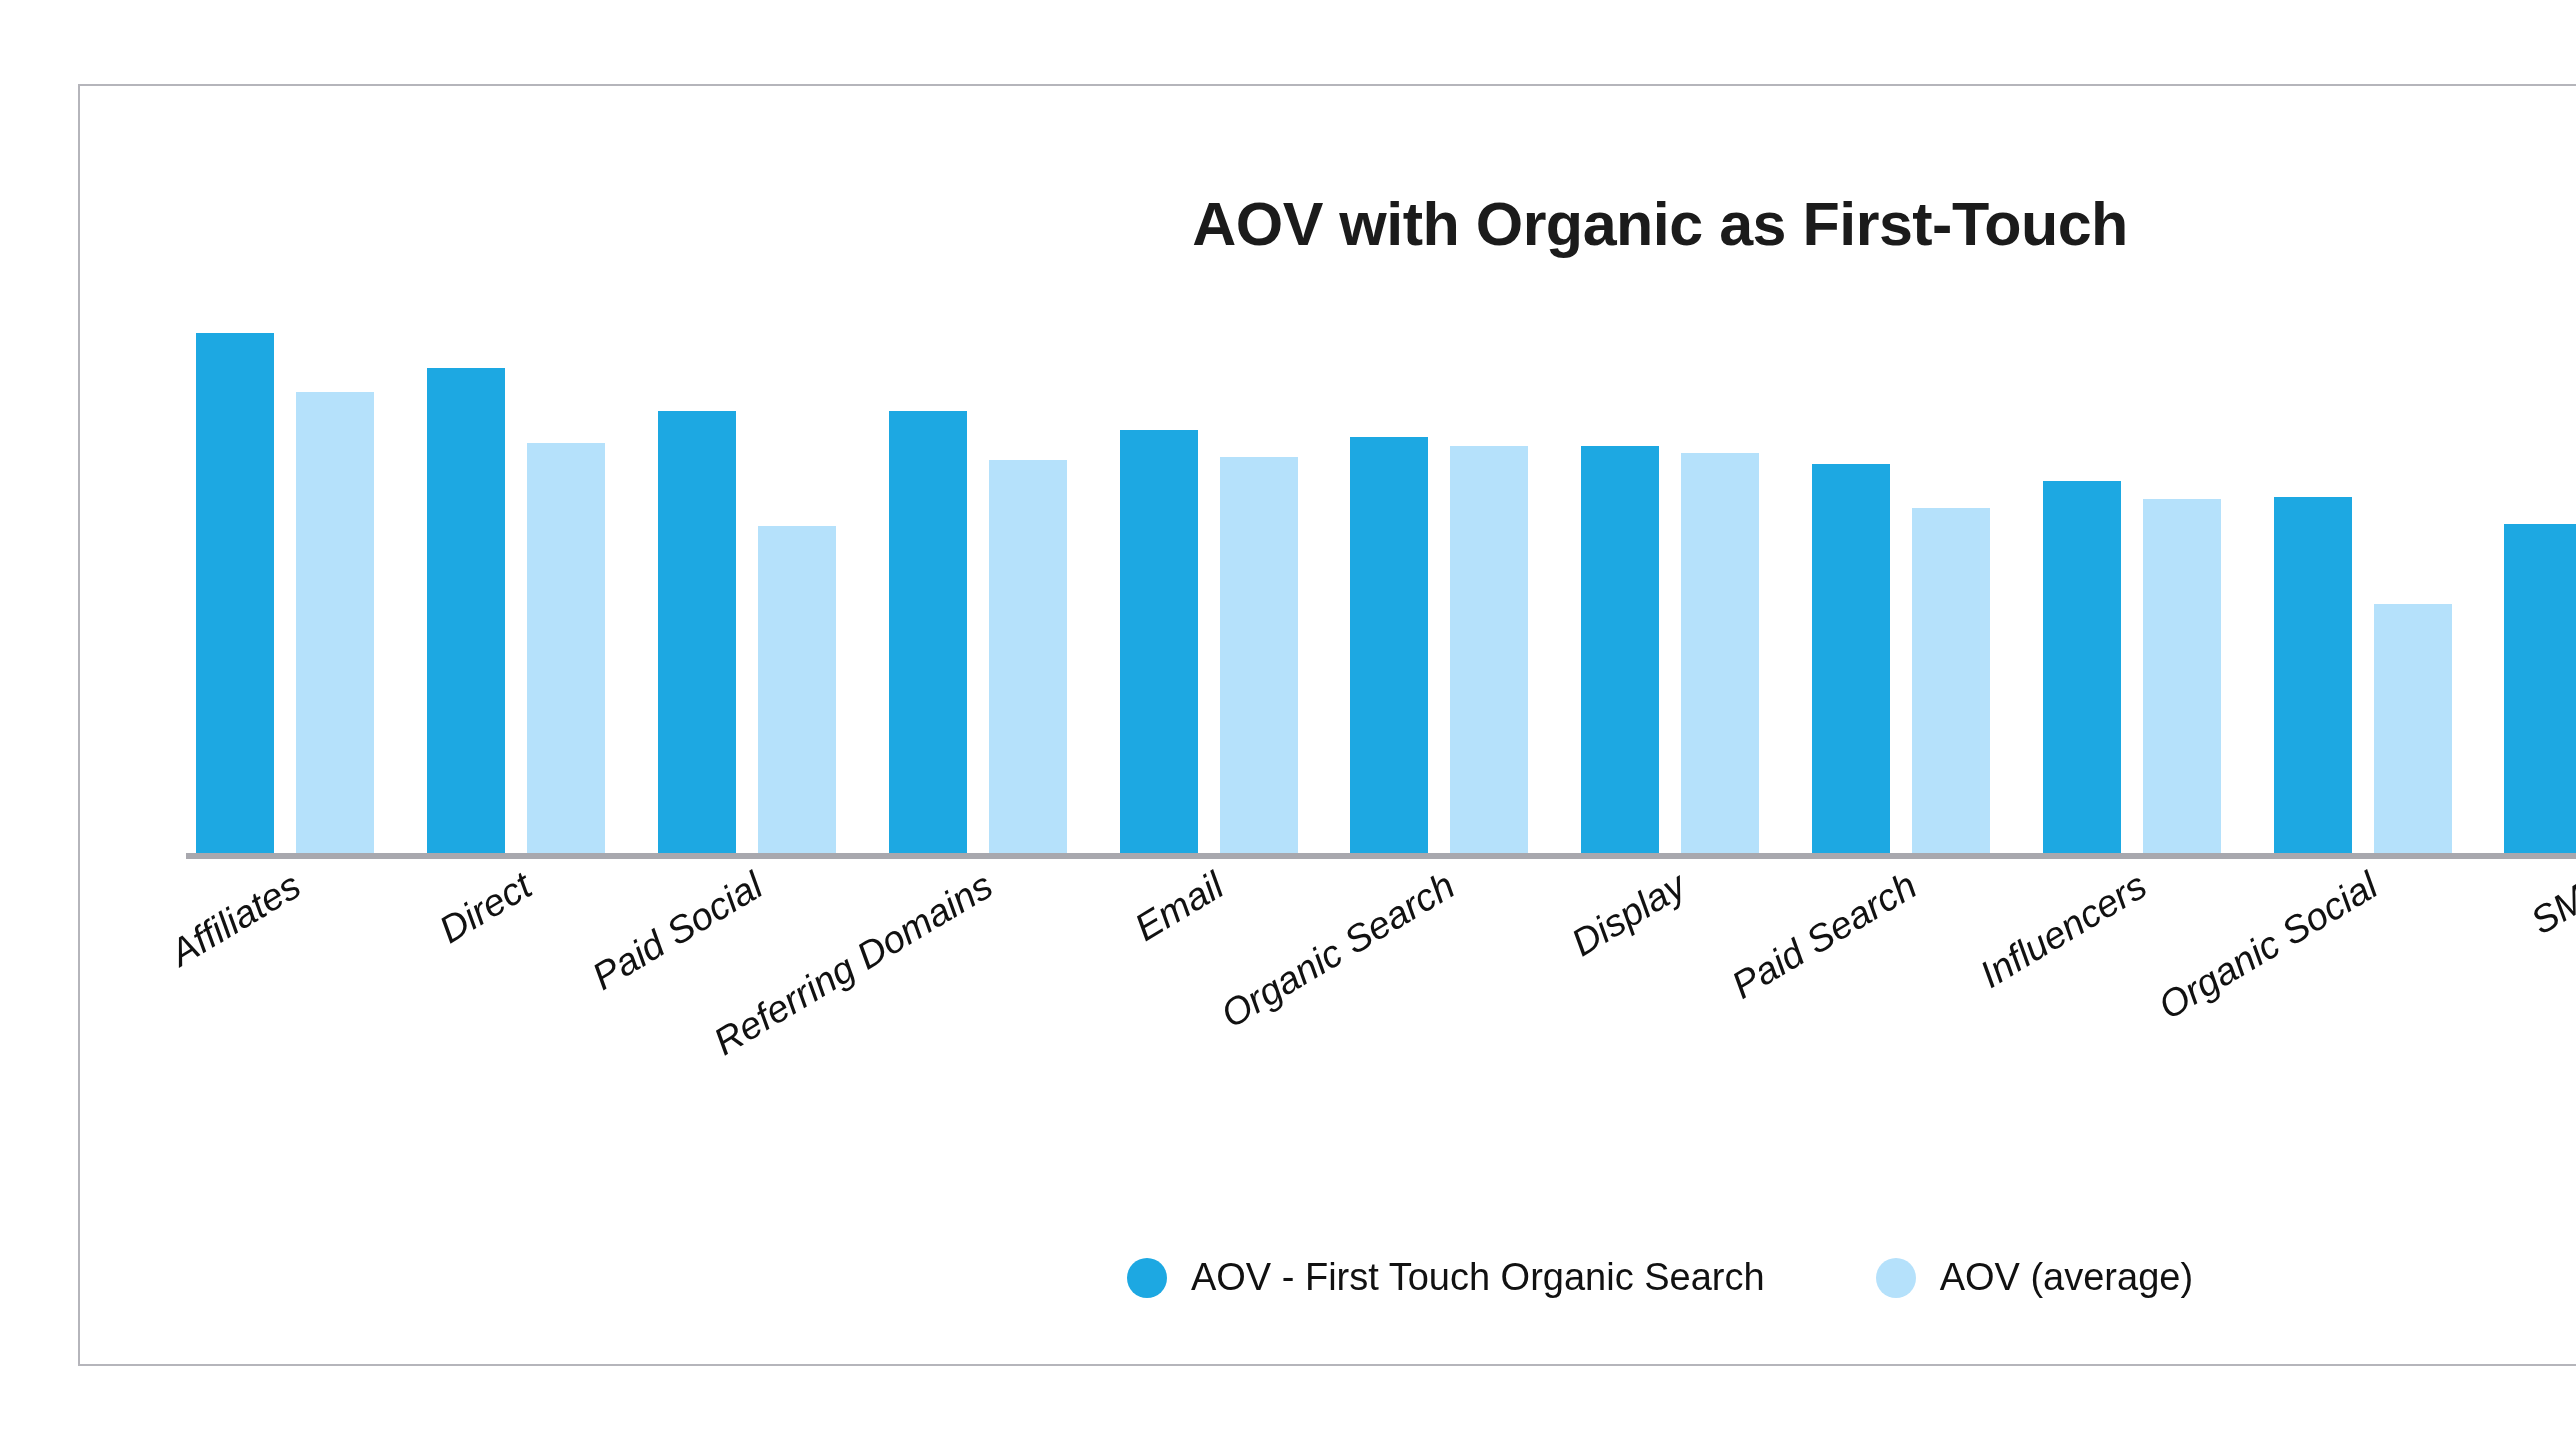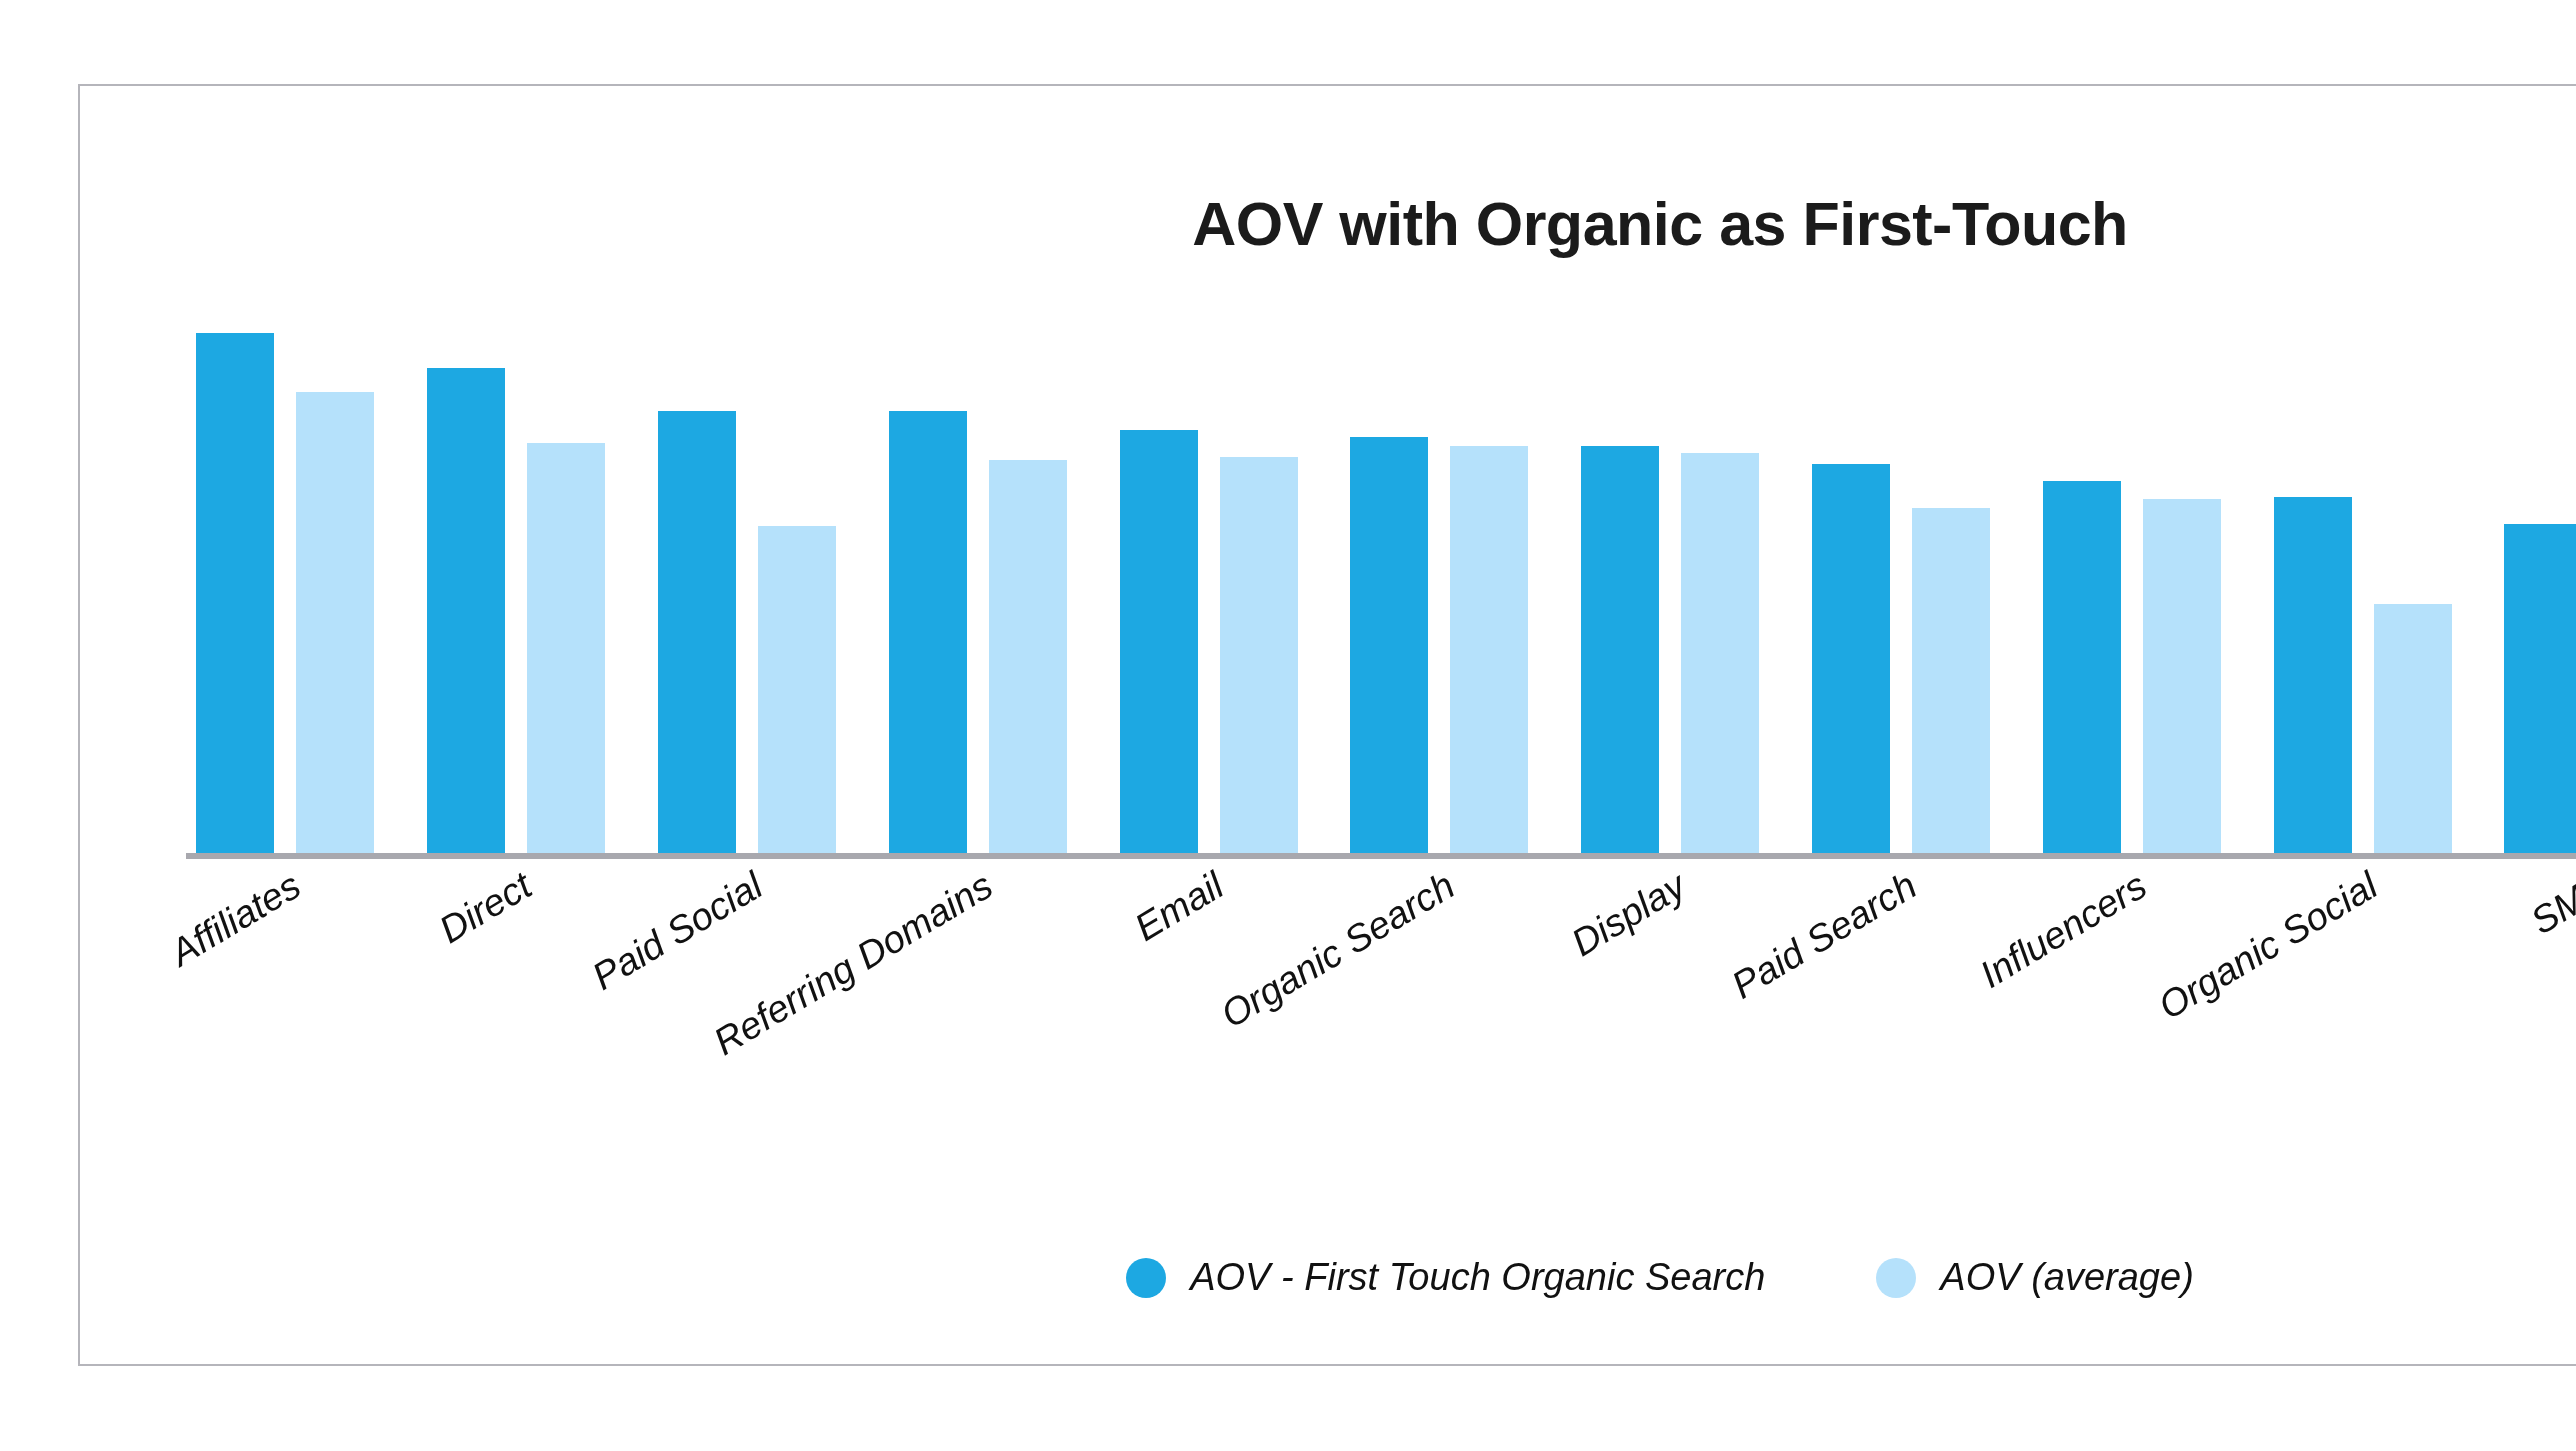--- a/index.html
+++ b/index.html
@@ -99,21 +99,20 @@
     gap:24px;
   }
   .legend-dot{
     width:40px;height:40px;border-radius:50%;
     flex:0 0 auto;
   }
   .legend-label{
     font-size:38px;
     color:#111111;
     white-space:nowrap;
-    font-style:italic;
   }
 </style>
 </head>
 <body>
 
 <div id="card">
 
   <div id="chart-title">AOV with Organic as First-Touch</div>
 
   <div id="plot">

